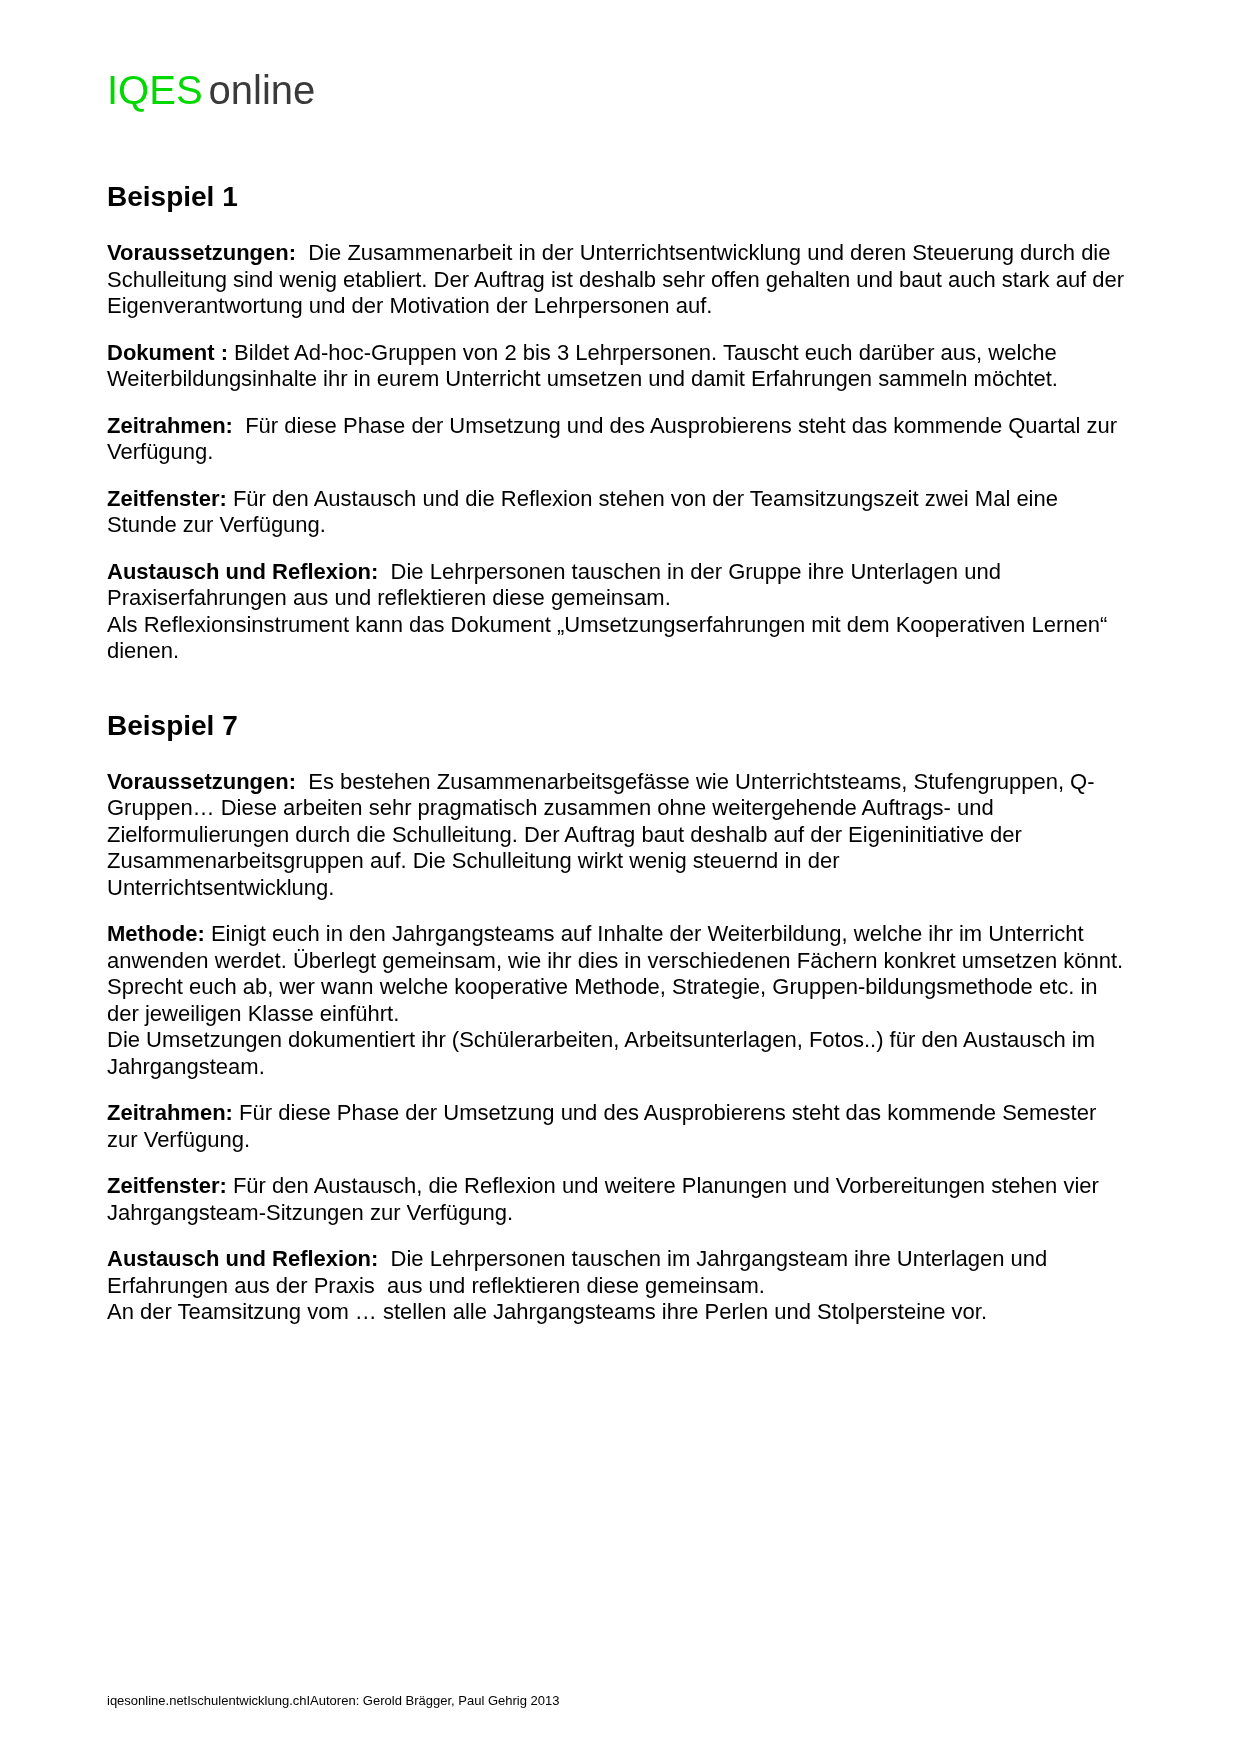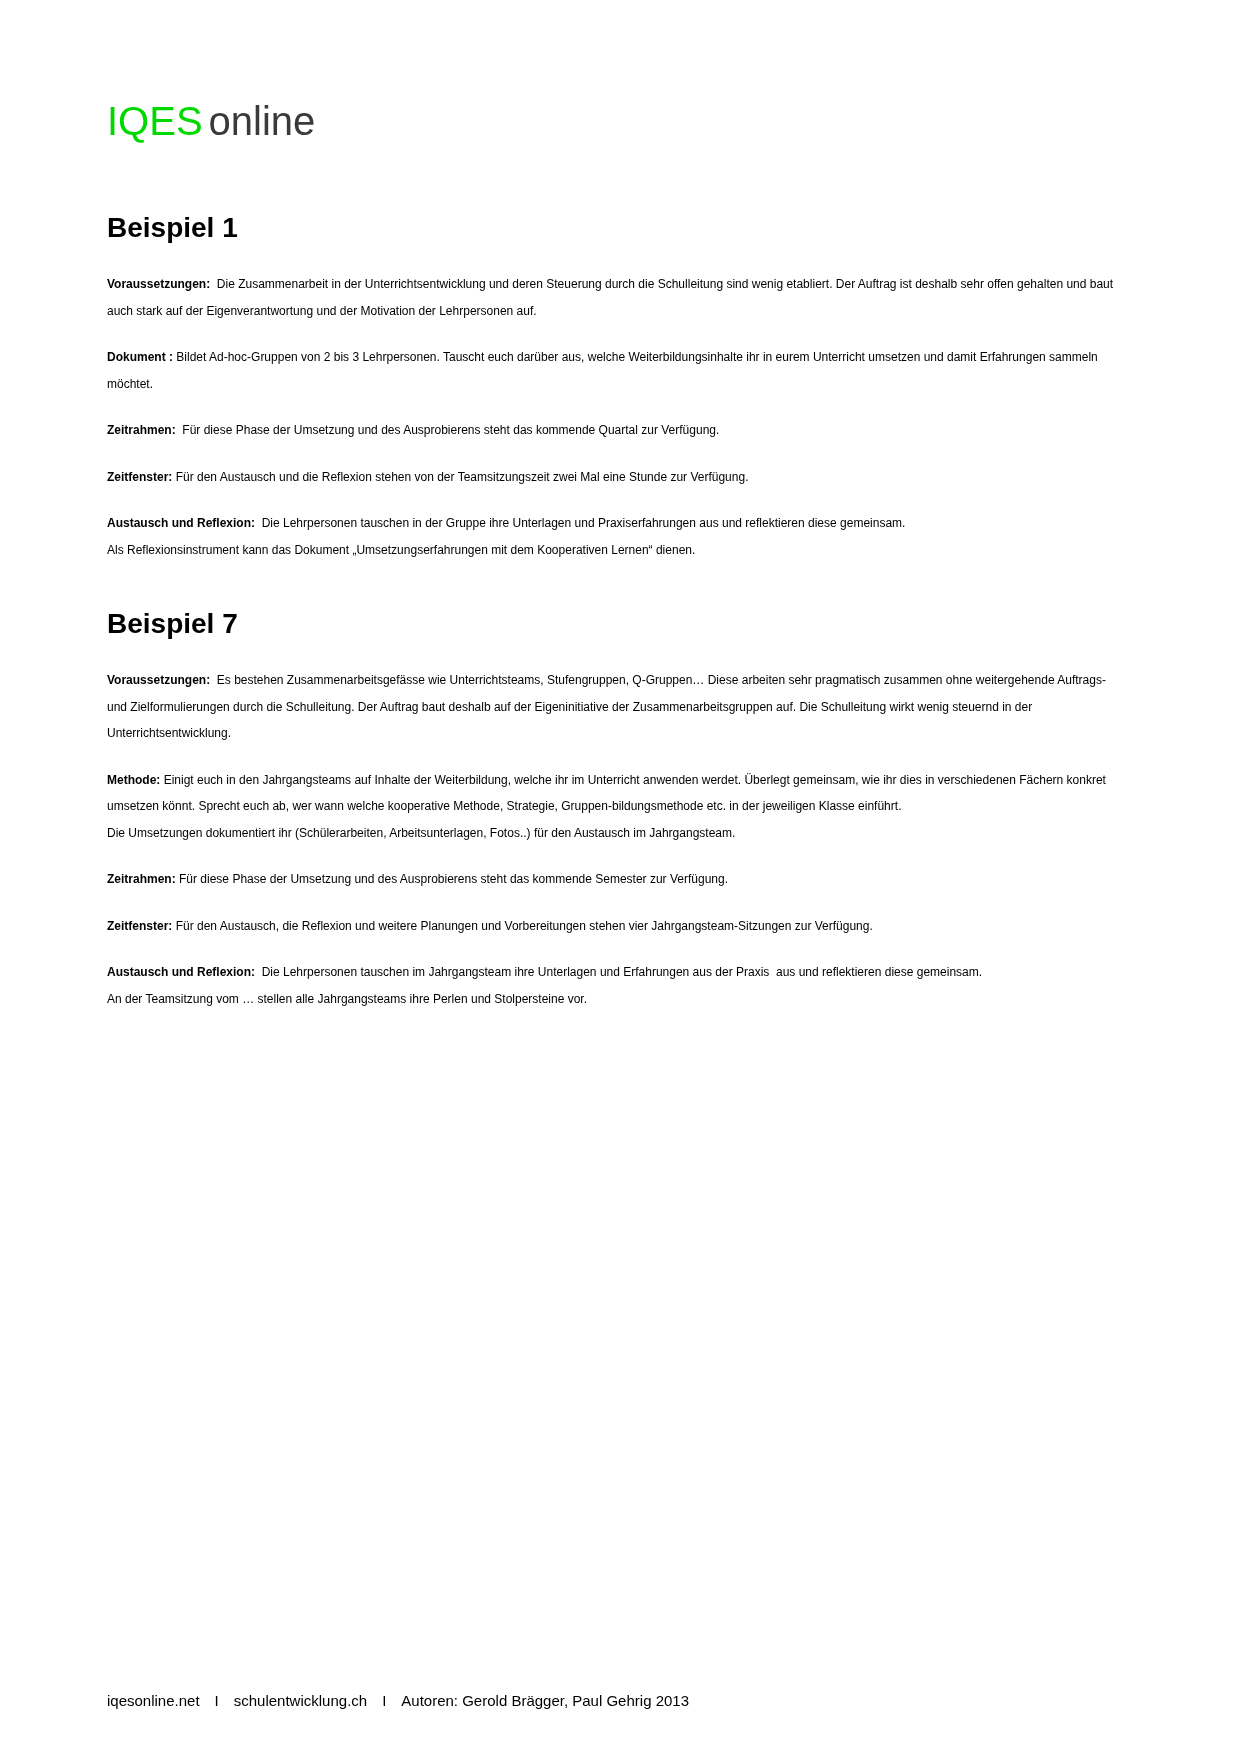--- a/index.html
+++ b/index.html
@@ -6,21 +6,21 @@
   .page {
     position: relative;
     width: 1240px;
     height: 1754px;
     background: #ffffff;
     font-family: "Liberation Sans", sans-serif;
     color: #000000;
     overflow: hidden;
   }
   .logo {
-    padding-top: 97px;
+    padding-top: 66px;
     margin-left: 107px;
     font-size: 40px;
     line-height: 48px;
     letter-spacing: 0px;
     white-space: nowrap;
   }
   .logo-iqes  { font-weight: 400; }
   .logo-online{ font-weight: 400; margin-left: 6px; }
   .content {
     margin-left: 107px;
@@ -28,34 +28,33 @@
   }
   .section-heading {
     font-size: 28px;
     line-height: 30px;
     font-weight: 700;
     margin: 0 0 28px 0;
   }
   .section-heading.first { margin-top: 68px; }
   .section-heading.second { margin-top: 46px; }
   .para {
-    font-size: 12px;
+    font-size: 22px;
     line-height: 26.5px;
     margin: 0 0 20px 0;
     white-space: pre-wrap;
   }
   .para-label { font-weight: 700; }
   .footer {
     position: absolute;
     left: 107px;
     top: 1693px;
-    font-size: 15px;
+    font-size: 13px;
     line-height: 16px;
     display: flex;
-    gap: 15px;
     white-space: nowrap;
   }
 </style>
 </head>
 <body>
 
 <div class="page">
 
   <div class="logo">
     <span class="logo-iqes" style="color: rgb(0, 217, 0);">IQES</span><span class="logo-online" style="color: rgb(58, 58, 59);">online</span>

